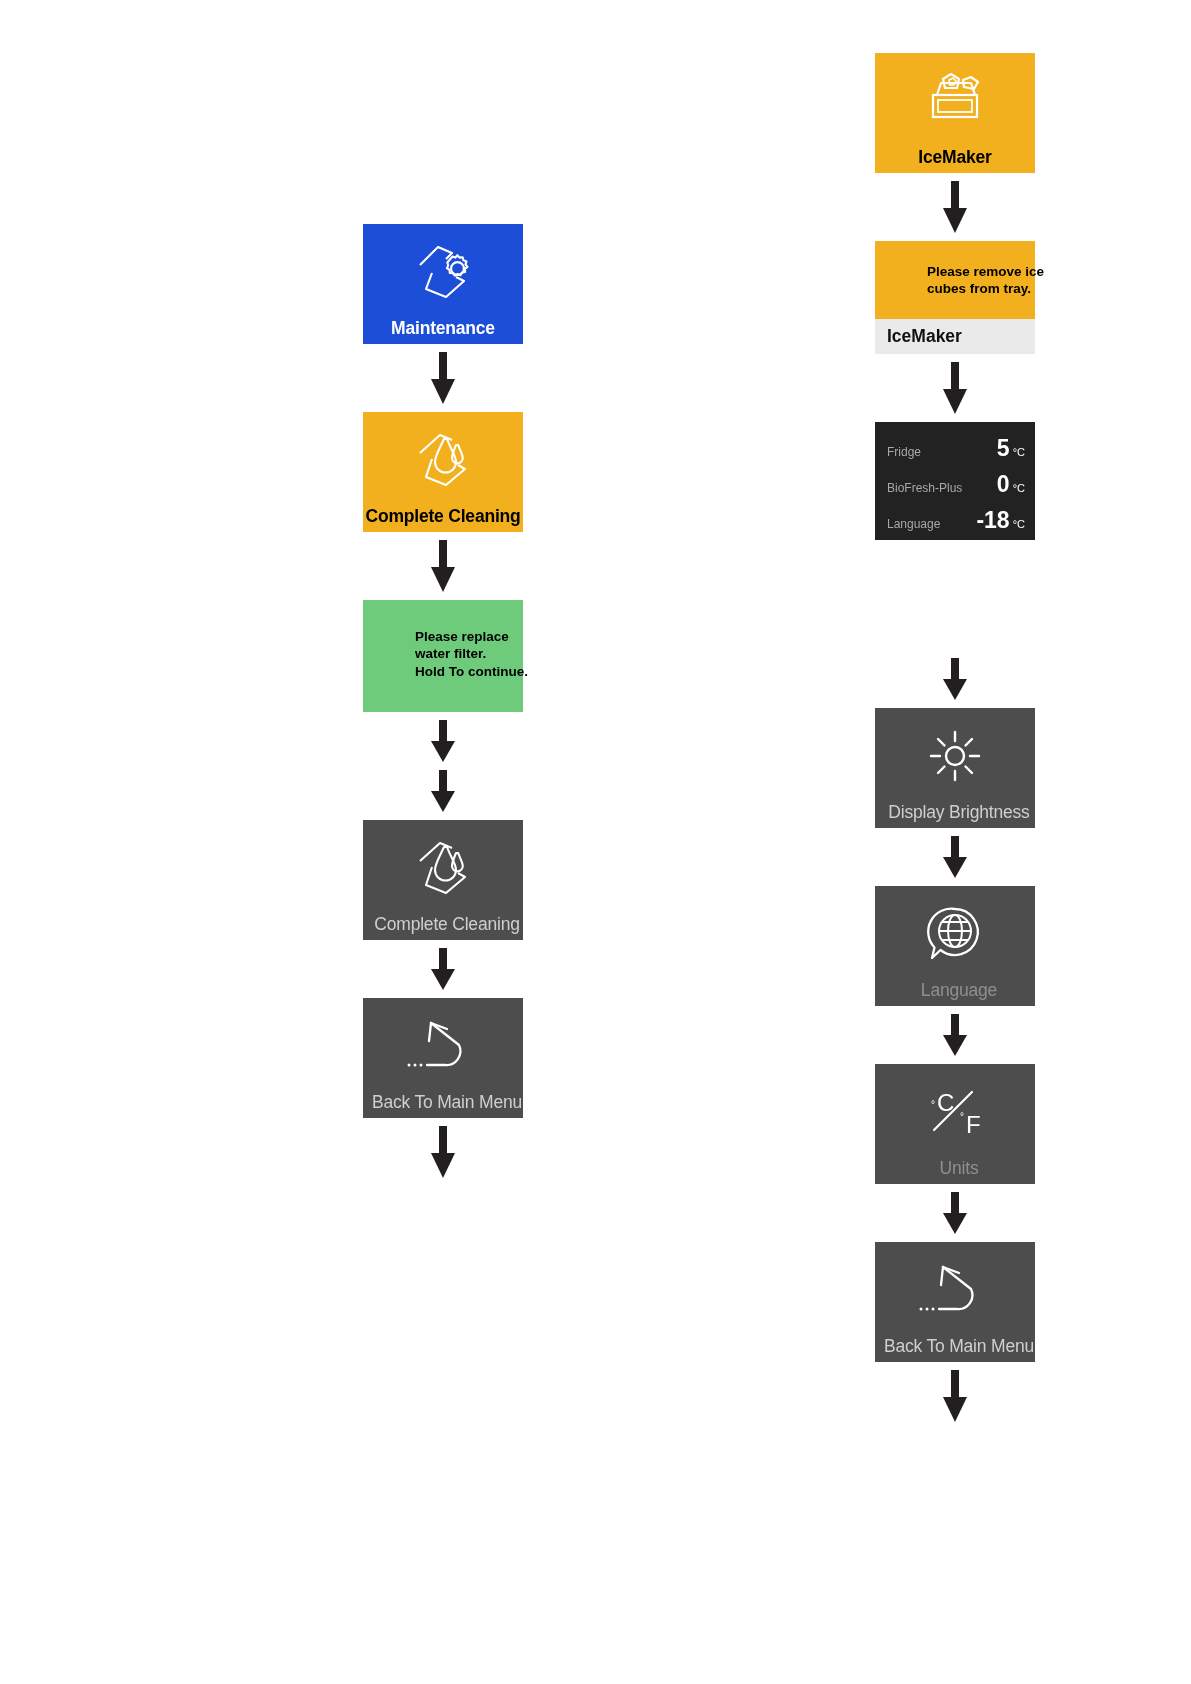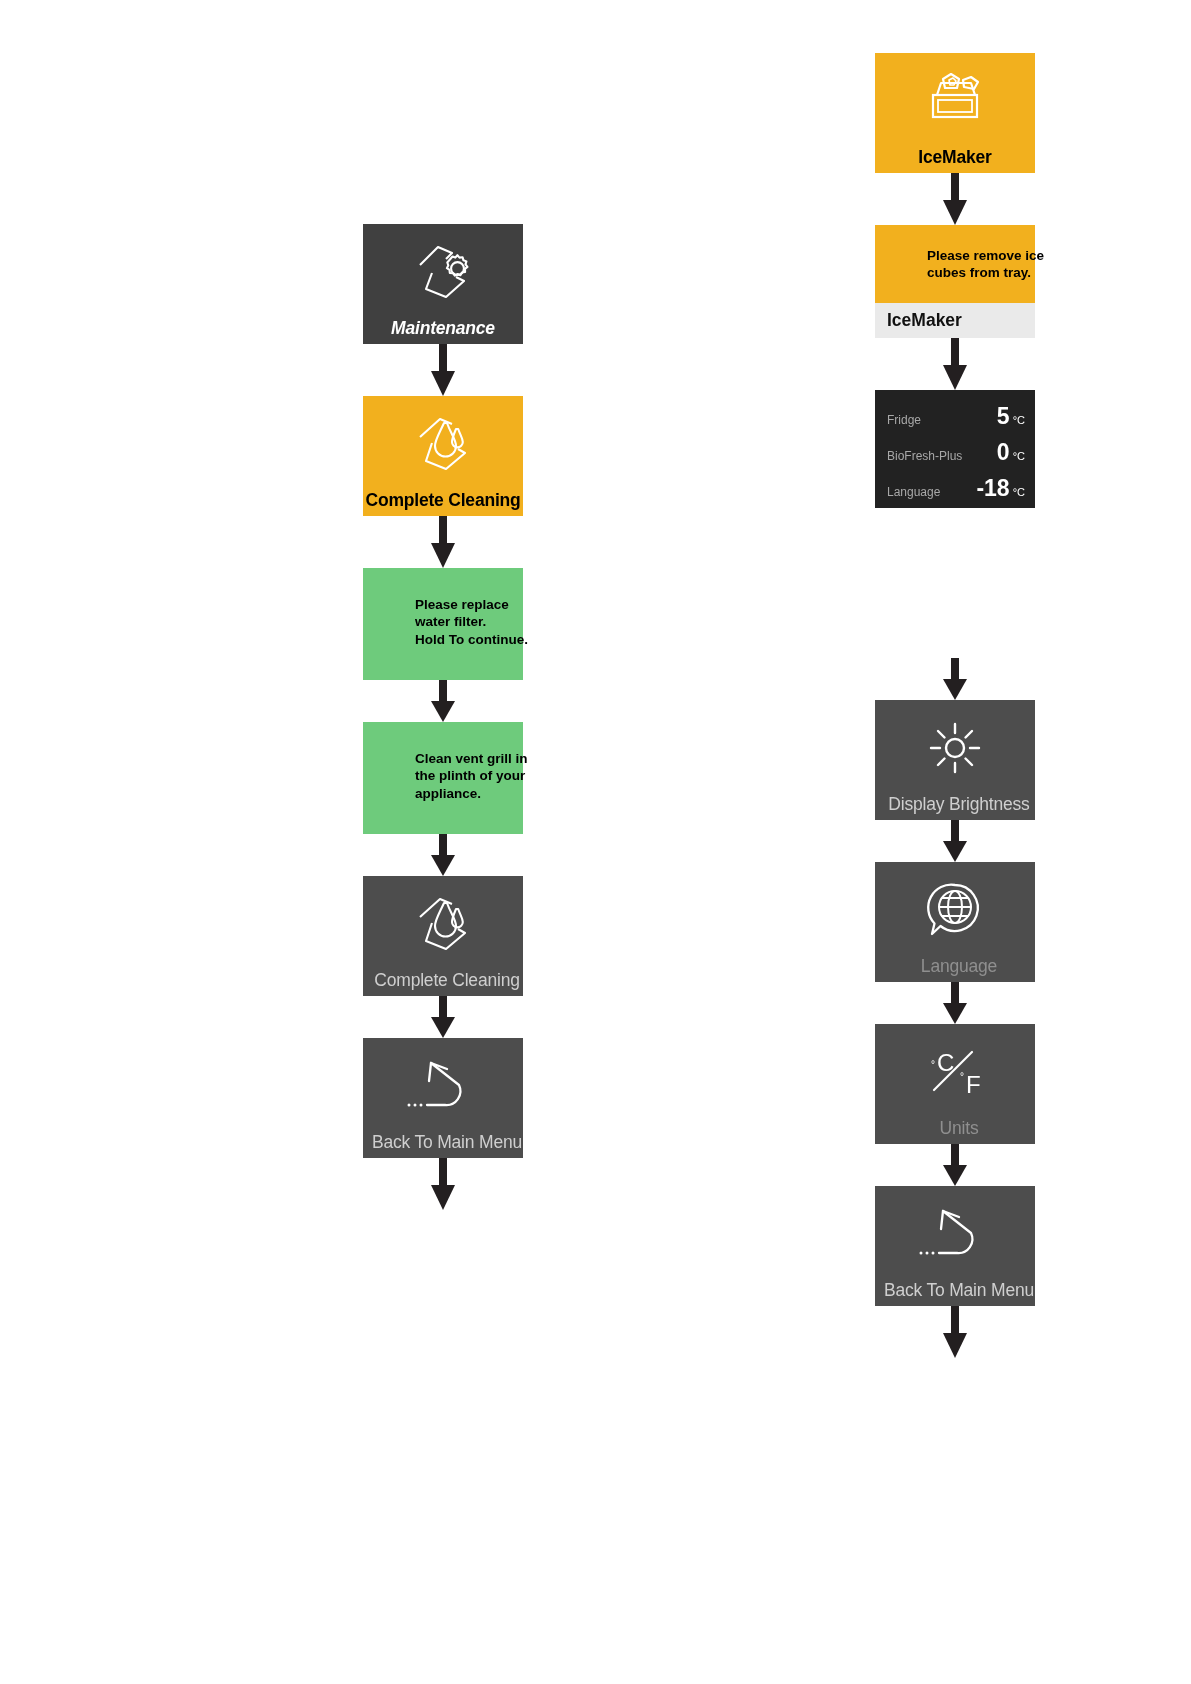--- a/index.html
+++ b/index.html
@@ -13,20 +13,21 @@
     position: relative;
     font-family: "Liberation Sans", sans-serif;
     overflow: hidden;
   }
 
   .flow-col {
     position: absolute;
     display: flex;
     flex-direction: column;
     align-items: center;
+    gap: 8px;
   }
 
   
   .tile {
     width: 160px;
     box-sizing: border-box;
     position: relative;
     display: flex;
     flex-direction: column;
     justify-content: flex-end;
@@ -47,21 +48,21 @@
     position: absolute;
     left: 0; right: 0;
     top: 14px;
     height: 68px;
     display: flex;
     align-items: center;
     justify-content: center;
   }
 
   
-  .t-black   { background: #404040; font-style: italic; }
+  .t-black   { background: #1d4ed8; }
   .t-black   .tile-label { color: #ffffff; font-weight: 700; }
   .t-yellow  { background: #F2B01E; }
   .t-yellow  .tile-label { color: #000000; font-weight: 700; }
   .t-gray    { background: #4D4D4D; padding-left: 8px; }
   .t-gray    .tile-label { color: #cfcfcf; font-weight: 400; }
   .t-gray-dim .tile-label { color: #8f8f8f; font-weight: 400; }
 
   
   .msg-tile {
     width: 160px;
@@ -195,25 +196,20 @@
 
   <span class="arrow arrow-sm">
     <svg width="30" height="42" viewBox="0 0 30 42">
         <g fill="#231F20">
       <rect x="11" y="0" width="8" height="24"></rect>
           <path d="M3 21 L15 42 L27 21 Z"></path>
         </g>
       </svg>
   </span>
 
-  <div class="msg-tile msg-green">
-    <span class="msg-line">Clean vent grill in</span>
-    <span class="msg-line">the plinth of your</span>
-    <span class="msg-line">appliance.</span>
-  </div>
 
   <span class="arrow arrow-sm">
     <svg width="30" height="42" viewBox="0 0 30 42">
         <g fill="#231F20">
       <rect x="11" y="0" width="8" height="24"></rect>
           <path d="M3 21 L15 42 L27 21 Z"></path>
         </g>
       </svg>
   </span>
 

